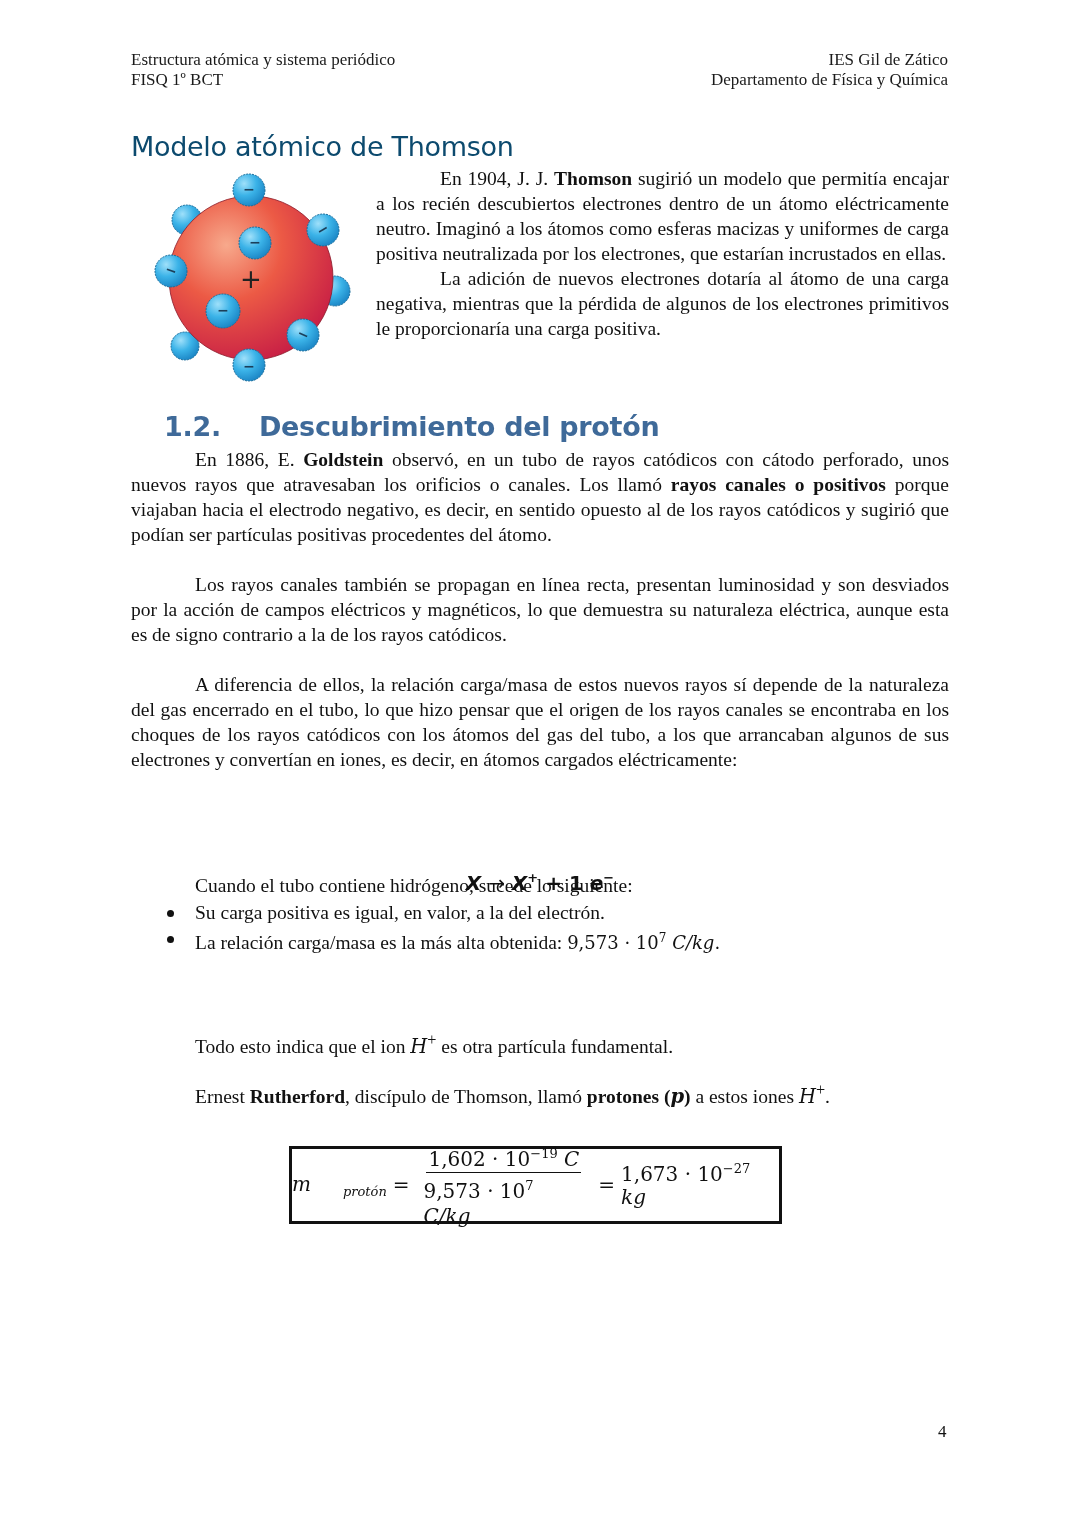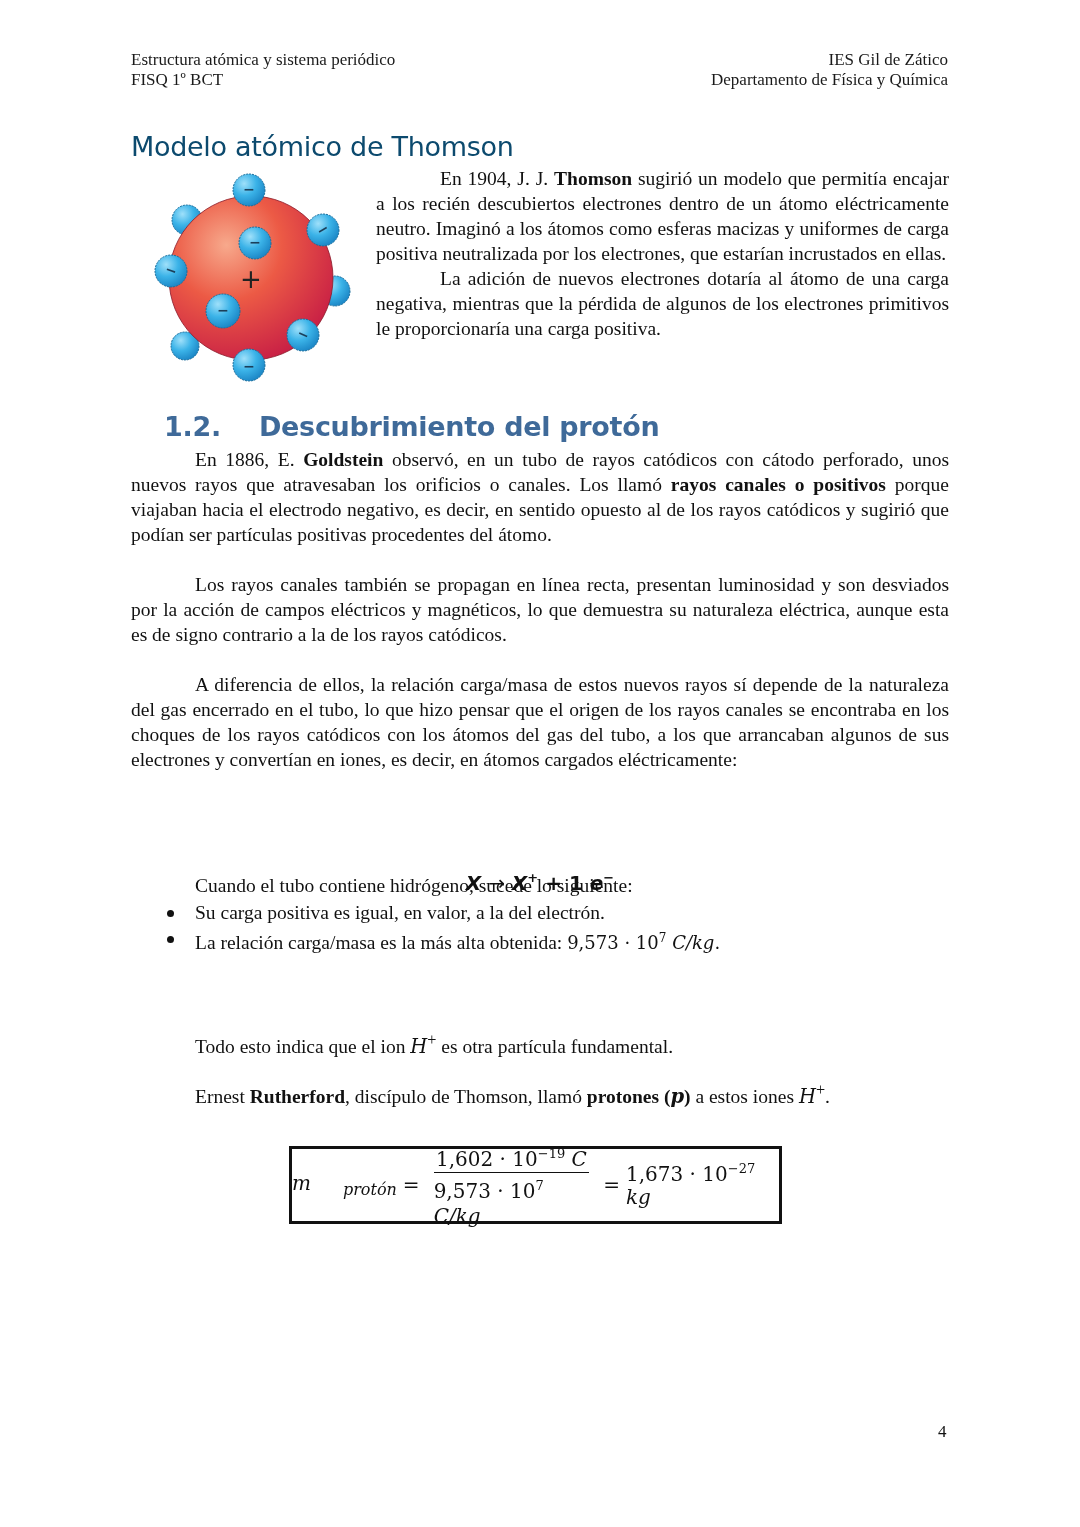--- a/index.html
+++ b/index.html
@@ -67,21 +67,21 @@
 
   .formula-box {
     position: absolute; left: 289px; top: 1146px; width: 493px; height: 78px;
     border: 3px solid #111; display: flex; align-items: center; justify-content: center;
     font-family: "DejaVu Serif", serif; font-size: 20px;
   }
   .frac { display: inline-flex; flex-direction: column; align-items: center; margin: 0 6px; vertical-align: middle; }
   .frac .num, .frac .den { padding: 0 2px; line-height: 26px; }
   .frac .num { border-bottom: 1.5px solid #111; }
   .formula-box sup { font-size: 13px; }
-  .formula-box sub { font-size: 16px; margin-left: 32px; }
+  .formula-box sub { font-size: 13px; margin-left: 32px; }
 
   .page-num { position: absolute; left: 938px; top: 1422px; font-size: 17px; }
 </style>
 </head>
 <body>
 
 <div class="page">
 
   <div class="hdr hdr-left">
     <div>Estructura atómica y sistema periódico</div>

